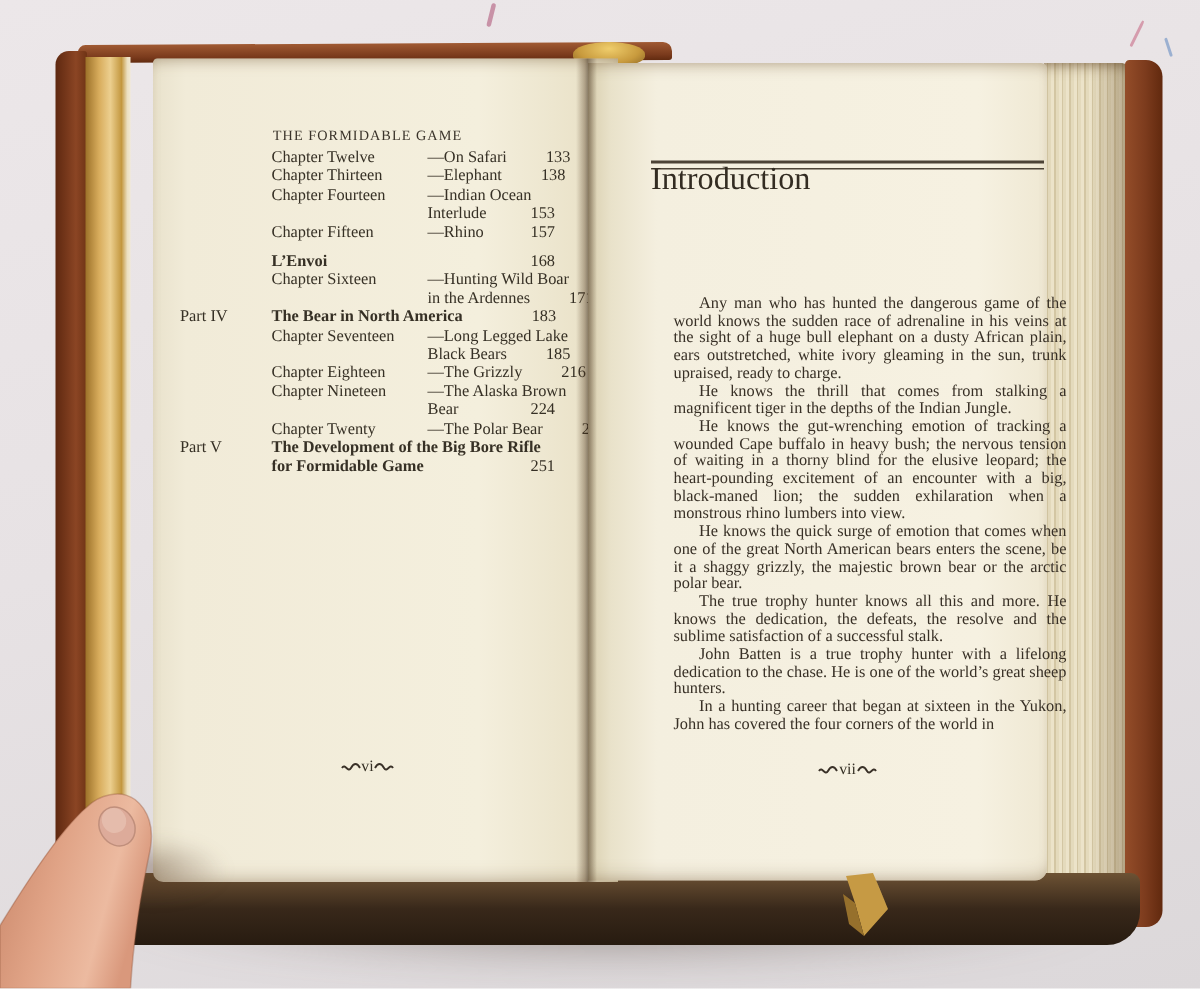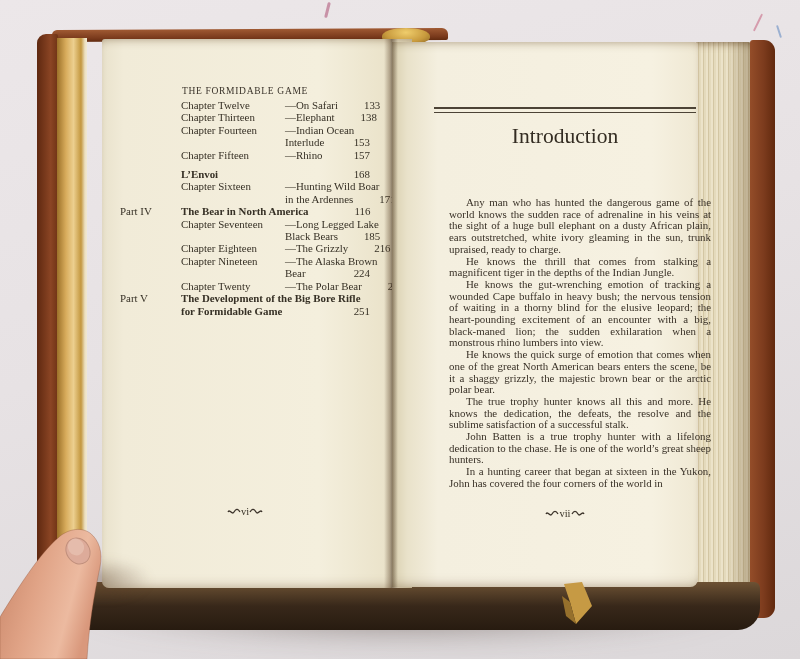--- a/index.html
+++ b/index.html
@@ -60,21 +60,21 @@
   .c-label{flex:0 0 auto;min-width:84px;}
   .c-title{flex:0 1 auto;}
   .c-page{margin-left:auto;padding-left:6px;}
   .folio{display:flex;justify-content:center;align-items:center;gap:0;
     font-size:10.5px;color:#363025;}
   .folio-left{left:18px;top:467px;width:250px;}
   .folio-right{left:42px;top:466px;width:262px;}
   
   .double-rule{left:42px;top:65px;width:262px;height:3px;
     border-top:2px solid #4c4336;border-bottom:1px solid #4c4336;}
-  .chapter-title{left:42px;top:82px;width:262px;text-align:center;
+  .chapter-title{left:42px;top:65px;width:262px;text-align:left;
     font-size:21.5px;color:#332c22;}
   .intro-paragraphs{left:57px;top:155px;width:262px;color:#383026;}
   .intro-paragraphs p{margin:0;font-size:10.9px;line-height:11.7px;
     text-align:justify;text-indent:17px;}
   
   .thumb-shadow{left:52px;top:558px;width:100px;height:44px;z-index:8;
     background:radial-gradient(ellipse,rgba(80,50,30,.38),rgba(80,50,30,0) 70%);
     filter:blur(5px);}
   .thumb{left:0;top:525px;width:150px;height:134px;z-index:9;}
 </style>
@@ -144,21 +144,21 @@
         <div class="toc-row">
           <span class="c-part"></span>
           <span class="c-label"></span>
           <span class="c-title">in the Ardennes</span>
           <span class="c-page">171</span>
         </div>
         <div class="toc-row bold">
           <span class="c-part">Part IV</span>
           <span class="c-label">The Bear in North America</span>
           <span class="c-title"></span>
-          <span class="c-page">116</span>
+          <span class="c-page">183</span>
         </div>
         <div class="toc-row">
           <span class="c-part"></span>
           <span class="c-label">Chapter Seventeen</span>
           <span class="c-title">—Long Legged Lake</span>
           <span class="c-page"></span>
         </div>
         <div class="toc-row">
           <span class="c-part"></span>
           <span class="c-label"></span>

